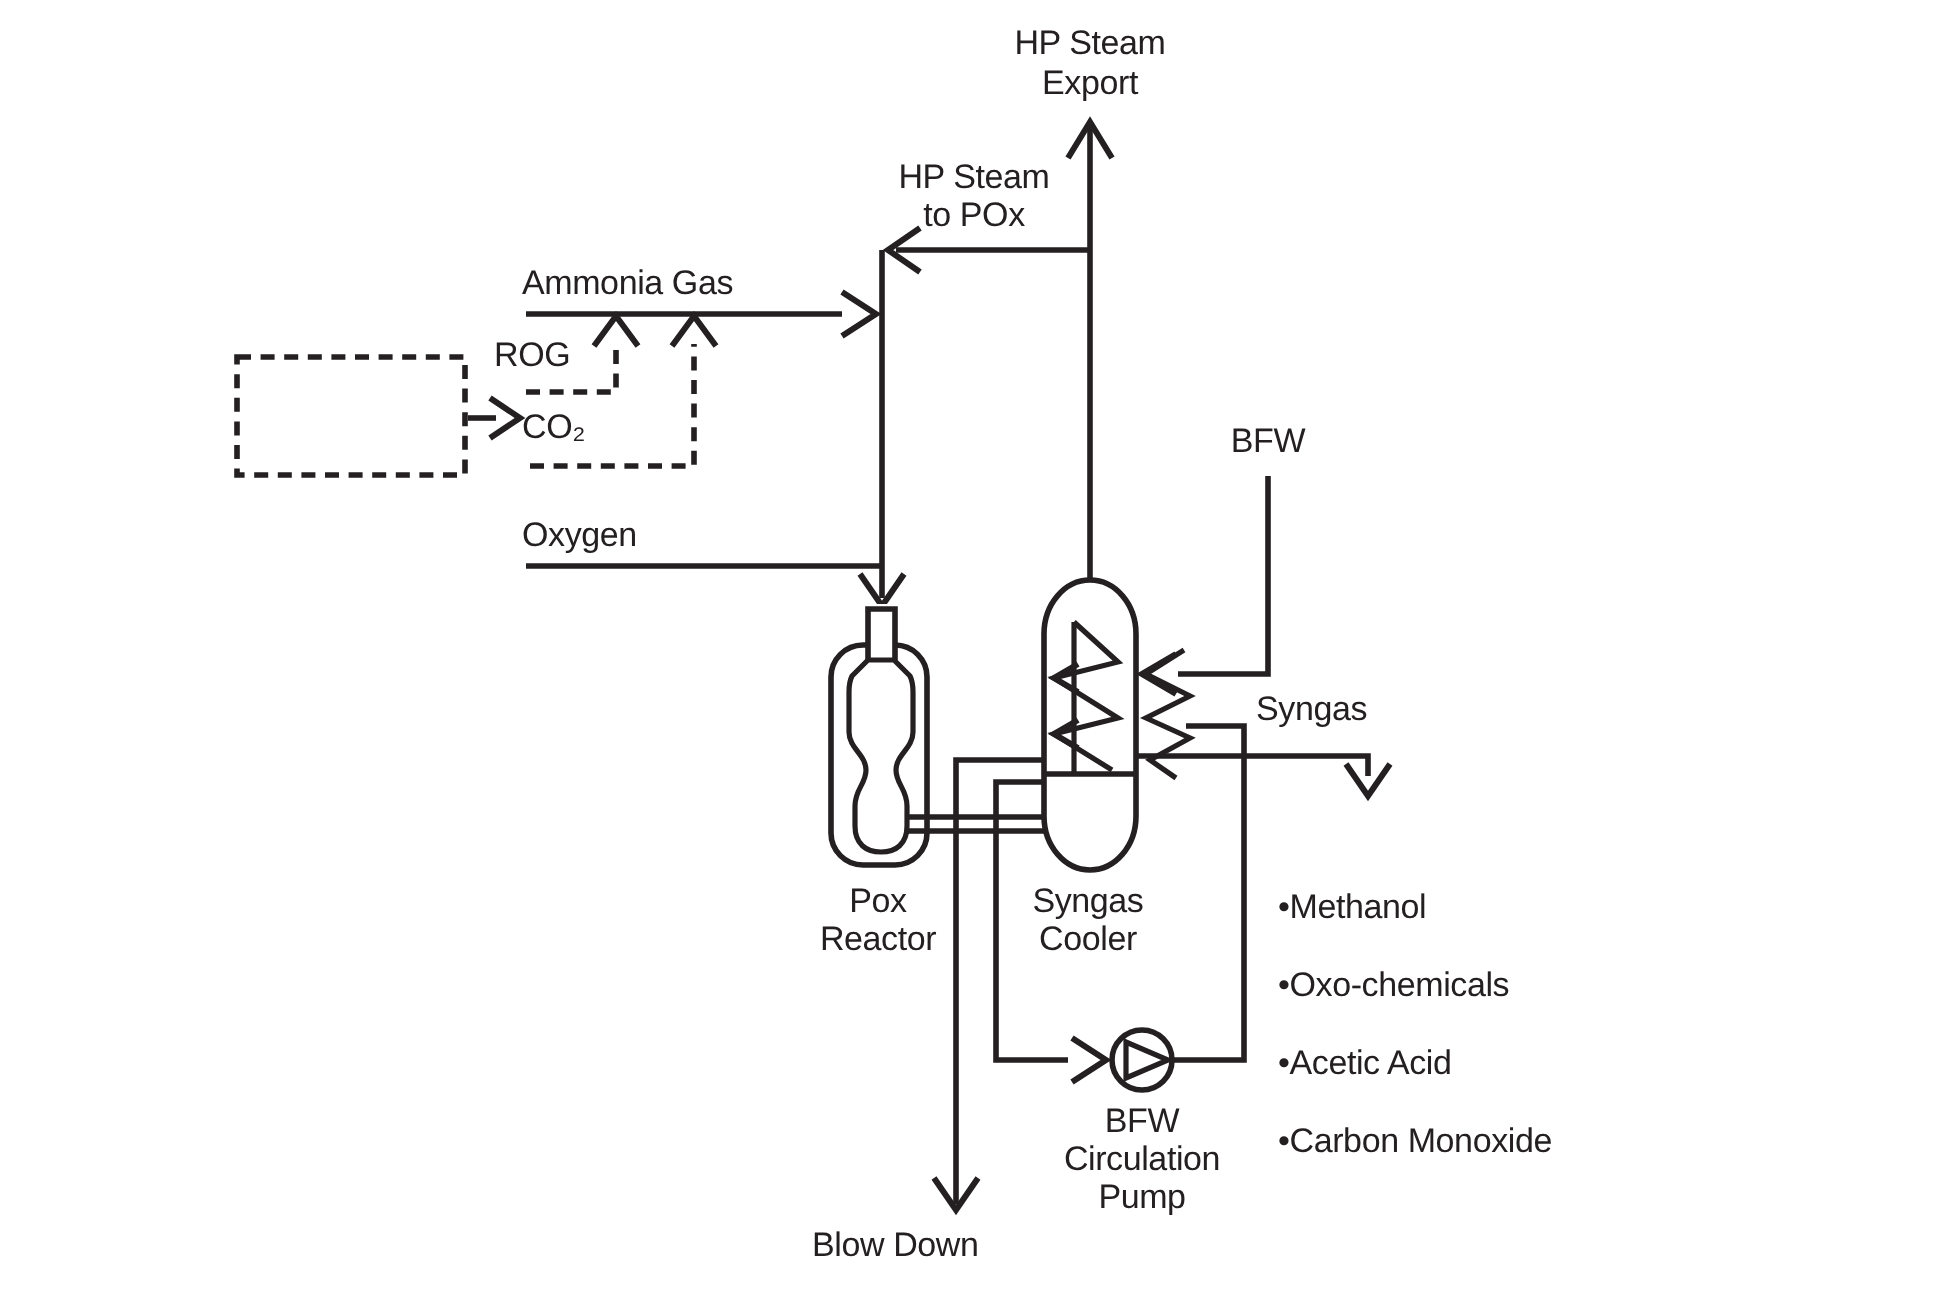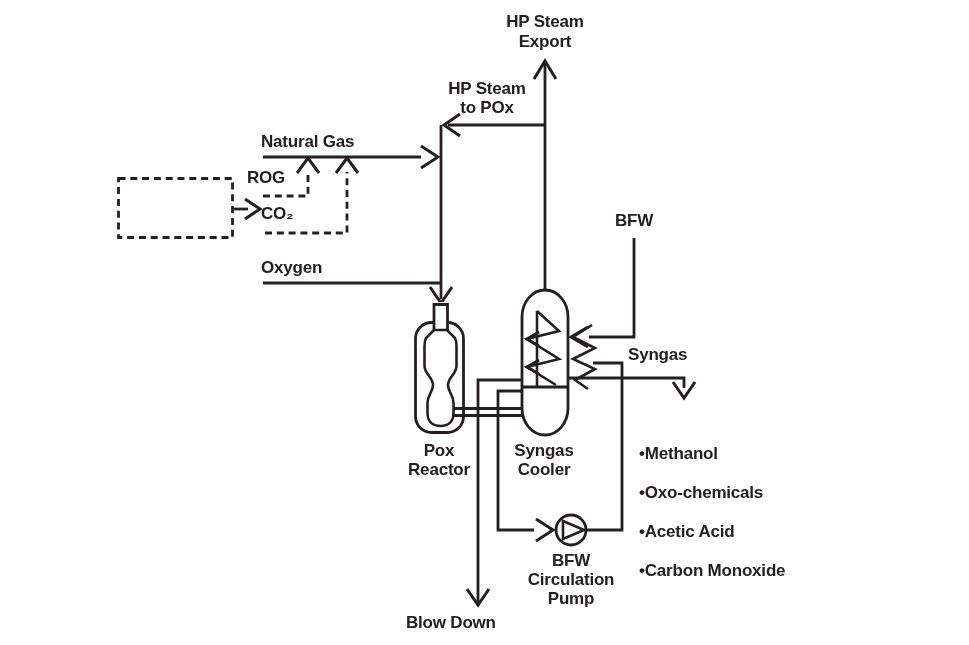--- a/index.html
+++ b/index.html
@@ -13,21 +13,21 @@
     overflow: hidden;
   }
   #pfd-svg { position: absolute; left: 0; top: 0; }
   .ln  { stroke: var(--ink); fill: none; stroke-width: 2.8; }
   .thn { stroke: var(--ink); fill: none; stroke-width: 2.6; }
   .chv { stroke: var(--ink); fill: none; stroke-width: 3; stroke-linejoin: miter; }
   .dsh { stroke: var(--ink); fill: none; stroke-width: 2.8; stroke-dasharray: 7 4.8; }
   .msk { fill: var(--bg); stroke: none; }
   .lbl {
     position: absolute;
-    font-weight: 700;
+    font-weight: 400;
     font-size: 17px;
     line-height: 19px;
     letter-spacing: -0.2px;
     color: var(--ink);
     white-space: pre-line;
   }
   .ctr { text-align: center; }
   .lbl.big-gap { line-height: 20px; }
   #end-products-list { list-style: none; }
   #end-products-list li { line-height: 20px; }
@@ -129,21 +129,21 @@
       <path class="ln" d="M586,530 H622 V363 H593"></path>
     </g>
   </svg>
 
   <div class="lbl ctr big-gap" style="left:489px; top:12px; width:112px;">HP Steam
 Export</div>
 
   <div class="lbl ctr" style="left:437px; top:79px; width:100px;">HP Steam
 to POx</div>
 
-  <div class="lbl" style="left:261px; top:132px;">Natural Gas</div>
+  <div class="lbl" style="left:261px; top:132px;">Ammonia Gas</div>
 
   <div class="lbl" style="left:247px; top:168px;">ROG</div>
 
   <div class="lbl" style="left:261px; top:204px;">CO₂</div>
 
 
   <div class="lbl" style="left:261px; top:258px;">Oxygen</div>
 
   <div class="lbl ctr" style="left:604px; top:211px; width:60px;">BFW</div>
 

